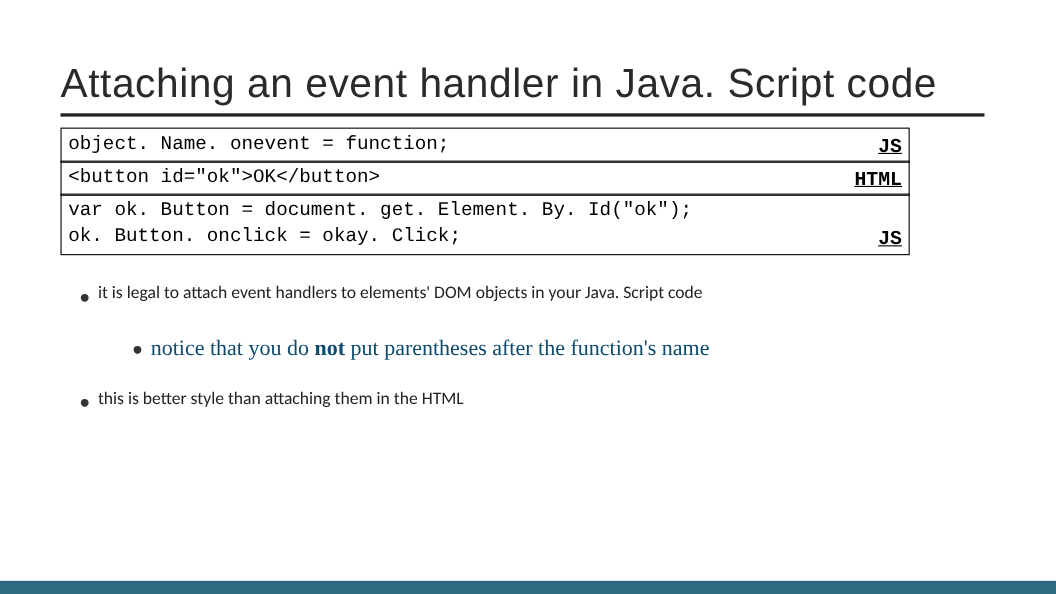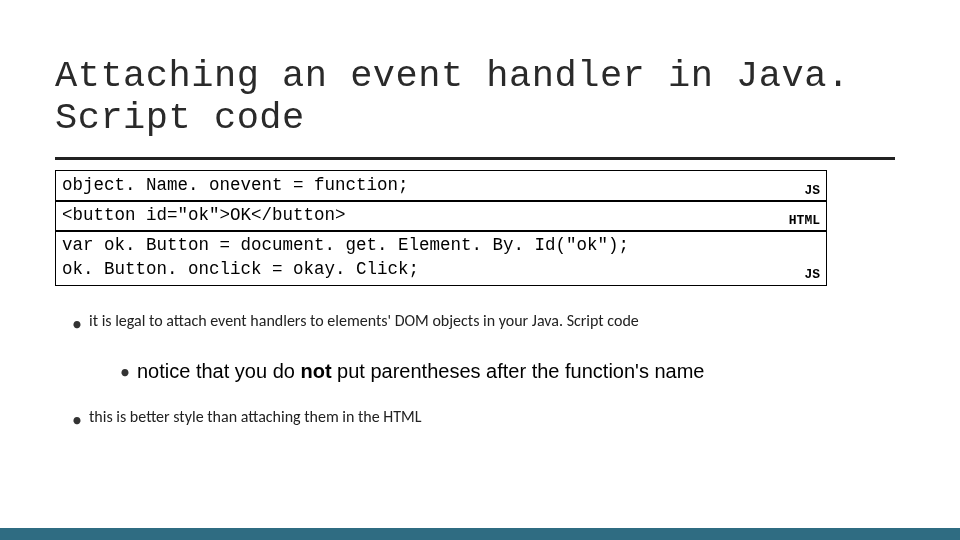--- a/index.html
+++ b/index.html
@@ -14,22 +14,22 @@
       font-family: "Segoe UI", Calibri, Arial, sans-serif;
       overflow: hidden;
     }
     .slide {
       padding: 55px 55px 0 55px;
     }
     .title {
       font-size: 37px;
       font-weight: 300;
       color: #2a2a2a;
-      margin-bottom: 18px;
-      font-family: Liberation Mono, monospace;
+      margin-bottom: 6px;
+      font-family: Liberation Sans, sans-serif;
       letter-spacing: 0.5px;
     }
     .title-underline {
       width: 840px;
       height: 3px;
       background: #222;
       margin-bottom: 10px;
     }
     .code-box {
       width: 772px;
@@ -47,22 +47,23 @@
       padding: 3px 6px;
       line-height: 1.35;
       white-space: pre;
     }
     .lang-tag {
       position: absolute;
       right: 6px;
       bottom: 3px;
       font-family: "Courier New", monospace;
       font-weight: bold;
-      font-size: 13px;
+      font-size: 18px;
       color: #000;
+      text-decoration: underline;
     }
     .code-box.tall {
       min-height: 50px;
     }
     .bullets {
       margin-top: 24px;
       padding-left: 10px;
     }
     .bullet-l1 {
       display: flex;
@@ -87,23 +88,23 @@
     }
     .bullet-l2 .dot {
       width: 24px;
       font-size: 20px;
       color: #333;
       text-align: center;
       line-height: 1.4;
     }
     .bullet-l2 .text {
       font-size: 20px;
-      color: #000000;
+      color: #0c4a6e;
       line-height: 1.35;
-      font-family: Liberation Sans, sans-serif;
+      font-family: Liberation Serif, serif;
     }
     .bold {
       font-weight: bold;
     }
     .bottom-bar {
       position: absolute;
       left: 0;
       bottom: 0;
       width: 960px;
       height: 12px;

